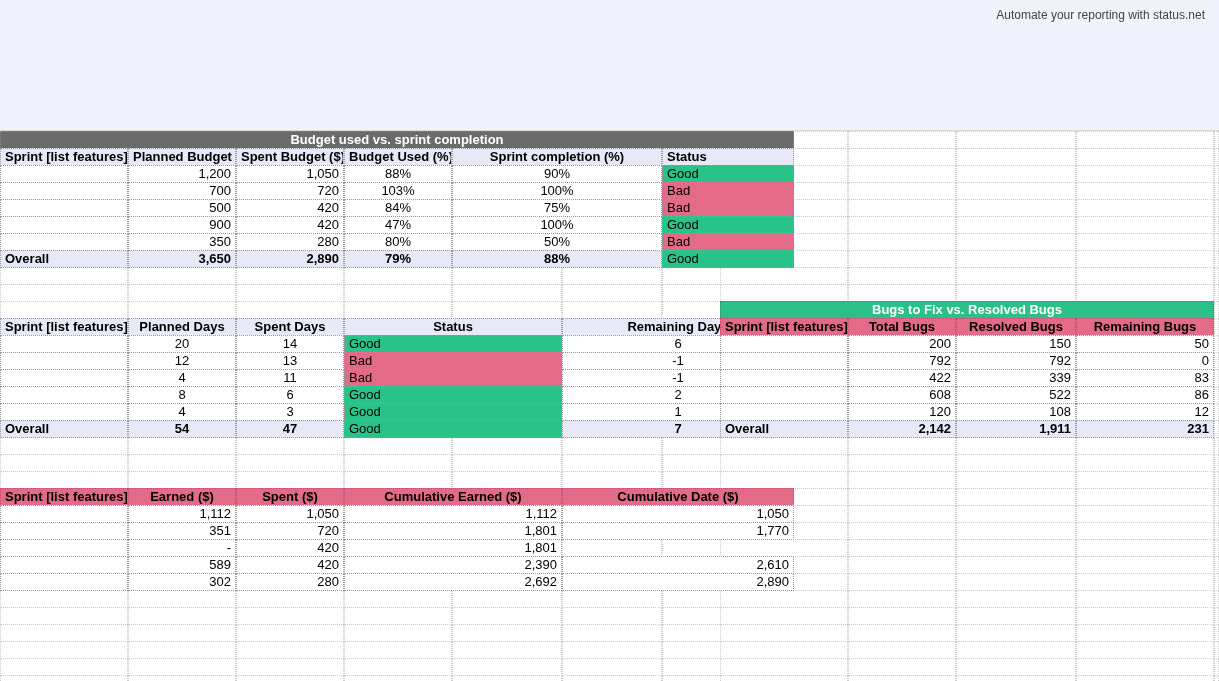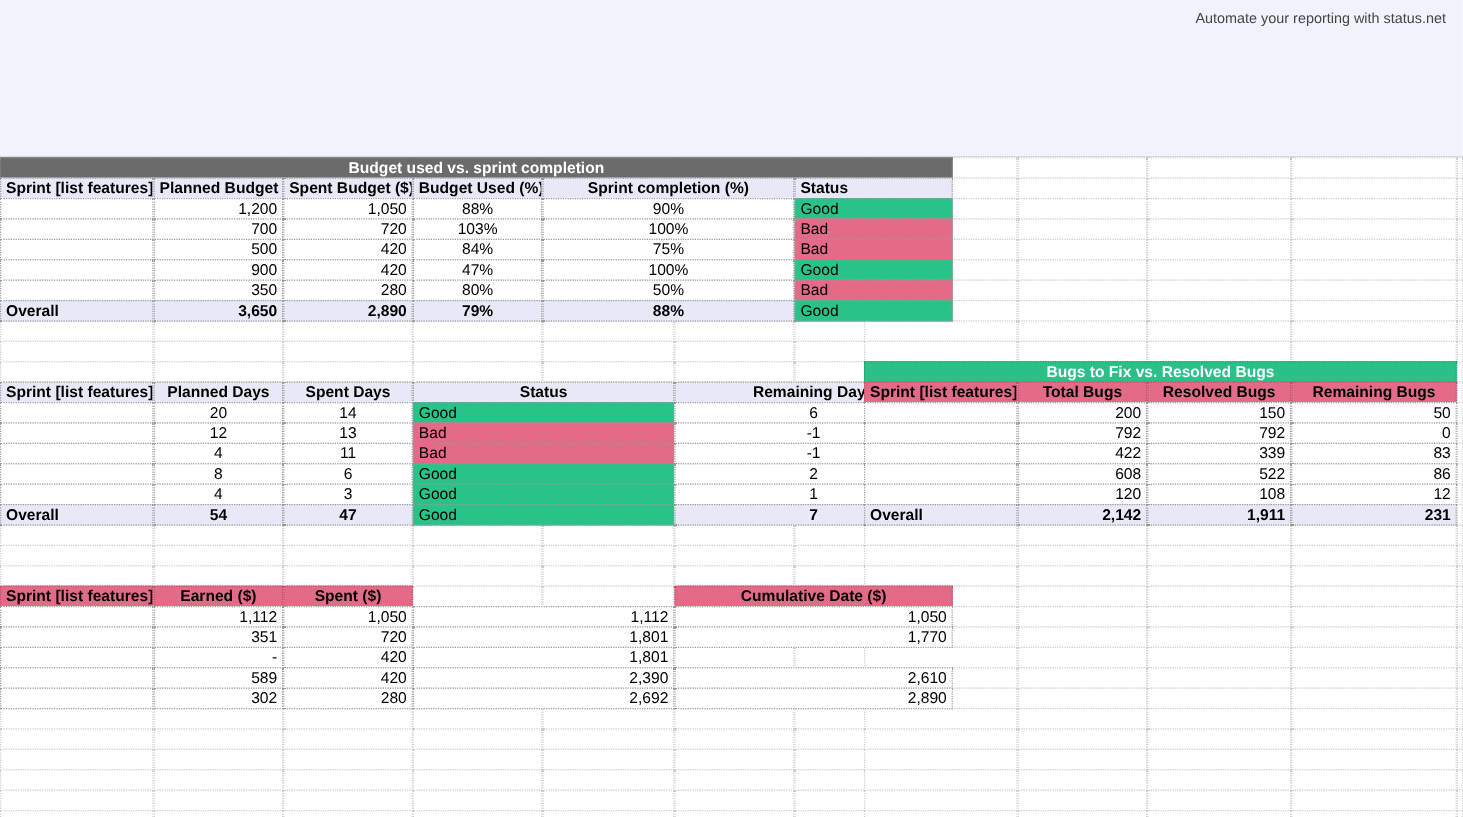--- a/index.html
+++ b/index.html
@@ -638,20 +638,21 @@
       <div class="cell num" style="left: 848px; top: 272px; width: 108px;">120</div>
       <div class="cell num" style="left: 956px; top: 272px; width: 120px;">108</div>
       <div class="cell num" style="left: 1076px; top: 272px; width: 138px;">12</div>
       <div class="cell overall-row" style="left: 720px; top: 289px; width: 128px;">Overall</div>
       <div class="cell overall-row num" style="left: 848px; top: 289px; width: 108px;">2,142</div>
       <div class="cell overall-row num" style="left: 956px; top: 289px; width: 120px;">1,911</div>
       <div class="cell overall-row num" style="left: 1076px; top: 289px; width: 138px;">231</div>
       <div class="cell pink-hdr" style="left: 0px; top: 357px; width: 128px;">Sprint [list features]</div>
       <div class="cell pink-hdr" style="left: 128px; top: 357px; width: 108px;">Earned ($)</div>
       <div class="cell pink-hdr" style="left: 236px; top: 357px; width: 108px;">Spent ($)</div>
+      <div class="cell pink-hdr" style="left: 344px; top: 357px; width: 218px;">Cumulative Earned ($)</div>
       <div class="cell pink-hdr" style="left: 562px; top: 357px; width: 232px;">Cumulative Date ($)</div>
       <div class="cell" style="left: 0px; top: 374px; width: 128px;"></div>
       <div class="cell num" style="left: 128px; top: 374px; width: 108px;">1,112</div>
       <div class="cell num" style="left: 236px; top: 374px; width: 108px;">1,050</div>
       <div class="cell num" style="left: 344px; top: 374px; width: 218px;">1,112</div>
       <div class="cell num" style="left: 562px; top: 374px; width: 232px;">1,050</div>
       <div class="cell" style="left: 0px; top: 391px; width: 128px;"></div>
       <div class="cell num" style="left: 128px; top: 391px; width: 108px;">351</div>
       <div class="cell num" style="left: 236px; top: 391px; width: 108px;">720</div>
       <div class="cell num" style="left: 344px; top: 391px; width: 218px;">1,801</div>

